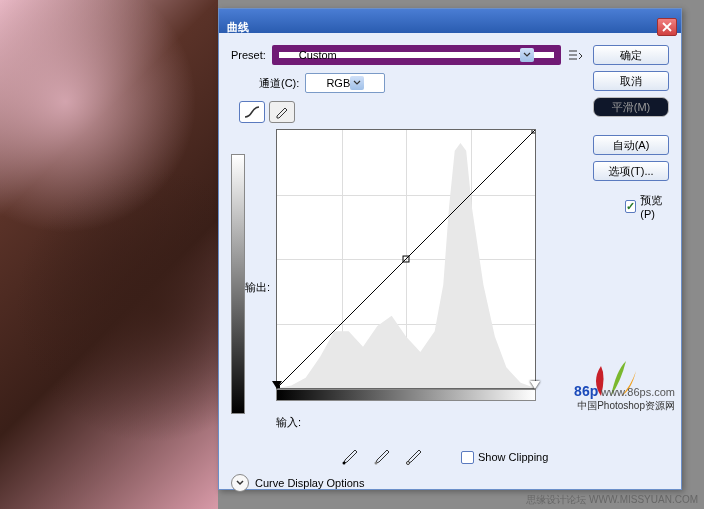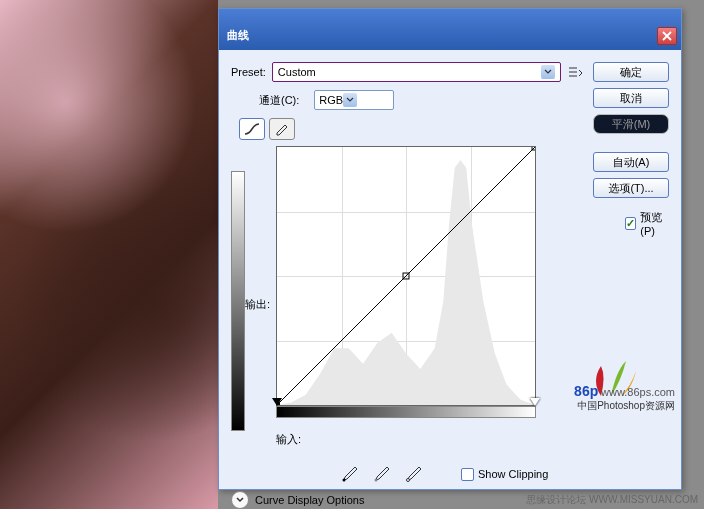--- a/index.html
+++ b/index.html
@@ -1,29 +1,29 @@
 <!DOCTYPE html>
 <html><head>
 <meta charset="utf-8">
 <style>
 * { box-sizing: border-box; margin: 0; padding: 0; font-family: Tahoma, "Microsoft YaHei", sans-serif; font-size: 11px; }
 body { background: #8b8b8b; width: 704px; height: 509px; overflow: hidden; position: relative; }
 .canvas-bg { position: absolute; left: 0; top: 0; width: 218px; height: 509px; background: linear-gradient(135deg, #e8b8c5 0%, #5a3228 30%, #3a1f18 60%, #d89aa8 100%); }
 .canvas-bg::before { content: ""; position: absolute; inset: 0; background: radial-gradient(circle at 30% 20%, rgba(232,184,197,0.8) 0%, transparent 30%), radial-gradient(circle at 70% 60%, rgba(58,31,24,0.9) 0%, transparent 40%); }
 .dialog { position: absolute; left: 218px; top: 8px; width: 464px; height: 482px; background: #e8eefa; border: 1px solid #6b8fc9; box-shadow: 2px 2px 6px rgba(0,0,0,0.3); }
-.titlebar { background: linear-gradient(#4a7dd4, #2a5cb0); height: 41px; display: flex; align-items: center; justify-content: space-between; padding: 12px 4px 0 8px; color: #fff; font-weight: bold; font-size: 12px; text-align: center; }
+.titlebar { background: linear-gradient(#4a7dd4, #2a5cb0); height: 24px; display: flex; align-items: center; justify-content: space-between; padding: 12px 4px 0 8px; color: #fff; font-weight: bold; font-size: 12px; text-align: center; }
 .close-btn { width: 20px; height: 18px; background: linear-gradient(#f08080, #d04040); border: 1px solid #a03030; border-radius: 2px; display: flex; align-items: center; justify-content: center; cursor: pointer; }
 .close-btn svg { width: 10px; height: 10px; }
 .dialog-body { padding: 12px; display: flex; gap: 10px; }
 .main-col { flex: 1; }
 .side-col { width: 76px; display: flex; flex-direction: column; gap: 6px; }
 .row { display: flex; align-items: center; gap: 6px; margin-bottom: 8px; }
 .label { font-size: 11px; color: #000; }
-.preset-select { flex: 1; height: 20px; background: #fff; border: 1px solid #701a75; border-radius: 2px; display: flex; align-items: center; justify-content: space-between; padding: 0 5px; cursor: pointer; }
-.channel-select { width: 80px; height: 20px; background: #fff; border: 1px solid #7a9ac7; border-radius: 2px; display: flex; align-items: center; justify-content: flex-start; padding: 0 4px; cursor: pointer; margin-left: 9px; }
+.preset-select { flex: 1; height: 20px; background: #fff; border: 7px solid #701a75; border-radius: 2px; display: flex; align-items: center; justify-content: space-between; padding: 0 20px; cursor: pointer; }
+.channel-select { width: 80px; height: 20px; background: #fff; border: 1px solid #7a9ac7; border-radius: 2px; display: flex; align-items: center; justify-content: center; padding: 0 4px; cursor: pointer; }
 .dropdown-arrow { width: 14px; height: 14px; background: linear-gradient(#d0e0f8, #a0c0e8); border-radius: 2px; display: flex; align-items: center; justify-content: center; }
 .dropdown-arrow svg { width: 8px; height: 6px; }
 .menu-icon { width: 16px; height: 14px; cursor: pointer; }
 .menu-icon svg { width: 100%; height: 100%; }
 .tool-icons { display: flex; gap: 4px; margin-bottom: 6px; }
 .tool-btn { width: 26px; height: 22px; border: 1px solid #888; border-radius: 3px; background: #f0f0f0; display: flex; align-items: center; justify-content: center; cursor: pointer; }
 .tool-btn.active { background: #fff; border-color: #5a7abf; }
 .curve-area { display: flex; gap: 6px; }
 .vgrad { width: 14px; height: 260px; background: linear-gradient(to bottom, #fff, #000); border: 1px solid #888; margin-top: 0; }
 .curve-box { width: 260px; height: 260px; background: #fff; border: 1px solid #666; position: relative; overflow: hidden; }

